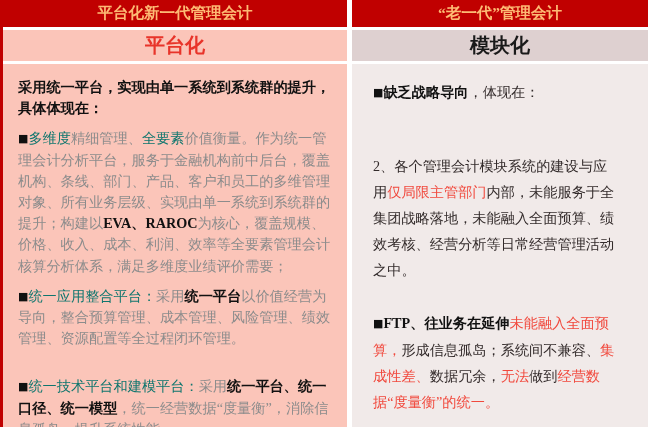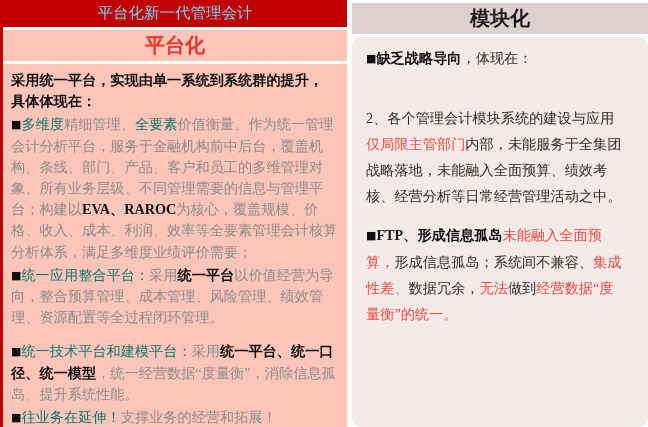--- a/index.html
+++ b/index.html
@@ -11,22 +11,22 @@
   .slide{position:relative;width:648px;height:427px;box-sizing:border-box;display:flex;}
 
   
   .col{display:flex;flex-direction:column;box-sizing:border-box;}
   .col-left{width:347px;}
   .col-gap{width:5px;background:#ffffff;}
   .col-right{width:296px;}
 
   
   .band-title{
-    background:#c00000;color:#7dd3fc;
-    font-weight:normal;font-size:15.5px;
+    background:#c00000;color:#fdba74;
+    font-weight:bold;font-size:15.5px;
     text-align:center;line-height:26px;height:27px;
     box-sizing:border-box;
     font-family:"Liberation Serif","DejaVu Serif",serif;
   }
   .col-left .band-title{border-left:3px solid #c00000;}
   .band-sub{
     height:31px;box-sizing:border-box;
     text-align:center;font-size:20px;font-weight:bold;
     line-height:31px;
   }
@@ -46,25 +46,24 @@
   }
   .body-left{
     background:#fbc5b9;color:#8c8c8c;
     border-left:3px solid #c00000;
     padding-top:4px;
   }
   .body-right{
     background:#f1eae9;color:#3a3030;
     padding:6px 22px 4px 12px;
     line-height:26px;
-    border-radius:9px;
   }
 
   p{margin:0;}
-  .blk{margin:2px;}
+  .blk{margin:9px;}
   .spacer{height:20px;}
   .spacer-sm{height:9px;}
 
   
   .k{color:#111111;font-weight:bold;}        
   .r{color:#0f766e;font-weight:normal;}        
   .rp{color:#f1483c;font-weight:normal;}     
   .g{color:#8c8c8c;text-align:center;}                          
   .d{color:#332b2b;}                          
   .bul{color:#111111;font-weight:bold;letter-spacing:0;}
@@ -86,55 +85,56 @@
 
     <div class="gap-row gap-row-left"></div>
 
     <div class="body body-left">
 
       <p class="blk">
         <span class="k">采用统一平台，实现由单一系统到系统群的提升，</span><br>
         <span class="k">具体体现在：</span>
       </p>
 
-      <p class="blk"><span class="bul sq">■</span><span class="r">多维度</span><span class="g">精细管理、</span><span class="r">全要素</span><span class="g">价值衡量。作为统一管理会计分析平台，服务于金融机构前中后台，覆盖机构、条线、部门、产品、客户和员工的多维管理对象、所有业务层级、不同管理需要的信息与管理平台；构建以</span><span class="k lat">EVA、RAROC</span><span class="g">为核心，覆盖规模、价格、收入、成本、利润、效率等全要素管理会计核算分析体系，满足多维度业绩评价需要；</span></p>
+      <p class="blk"><span class="bul sq">■</span><span class="r">多维度</span><span class="g">精细管理、</span><span class="r">全要素</span><span class="g">价值衡量。作为统一管理会计分析平台，服务于金融机构前中后台，覆盖机构、条线、部门、产品、客户和员工的多维管理对象、所有业务层级、实现由单一系统到系统群的提升；构建以</span><span class="k lat">EVA、RAROC</span><span class="g">为核心，覆盖规模、价格、收入、成本、利润、效率等全要素管理会计核算分析体系，满足多维度业绩评价需要；</span></p>
 
       <p class="blk"><span class="bul sq">■</span><span class="r">统一应用整合平台：</span><span class="g">采用</span><span class="k">统一平台</span><span class="g">以价值经营为导向，整合预算管理、成本管理、风险管理、绩效管理、资源配置等全过程闭环管理。</span></p>
 
       <div class="spacer-sm"></div>
 
       <p class="blk"><span class="bul sq">■</span><span class="r">统一技术平台和建模平台：</span><span class="g">采用</span><span class="k">统一平台、统一口径、统一模型</span><span class="g">，统一经营数据“度量衡”，消除信息孤岛、提升系统性能。</span></p>
 
       <p class="blk"><span class="bul sq">■</span><span class="r">往业务在延伸！</span><span class="g">支撑业务的经营和拓展！</span></p>
 
     </div>
   </div>
 
   <div class="col-gap"></div>
 
   <div class="col col-right">
 
+    <div class="band-title">“老一代”管理会计</div>
 
     <div class="gap-row"></div>
 
     <div class="band-sub band-sub-right">模块化</div>
 
     <div class="gap-row"></div>
 
     <div class="body body-right">
 
       <p class="blk"><span class="bul sq">■</span><span class="k">缺乏战略导向</span><span class="d">，体现在：</span></p>
 
       <div class="spacer"></div>
 
 
       <div class="spacer-sm"></div>
 
       <p class="blk"><span class="d">2、各个管理会计模块系统的建设与应用</span><span class="rp">仅局限主管部门</span><span class="d">内部，未能服务于全集团战略落地，未能融入全面预算、绩效考核、经营分析等日常经营管理活动之中。</span></p>
 
       <div class="spacer-sm"></div>
 
-      <p class="blk"><span class="bul sq">■</span><span class="k lat">FTP、形成信息孤岛</span><span class="rp">未能融入全面预算，</span><span class="d">形成信息孤岛；系统间不兼容、</span><span class="rp">集成性差、</span><span class="d">数据冗余，</span><span class="rp">无法</span><span class="d">做到</span><span class="rp">经营数据“度量衡”的统一。</span></p>
+      <p class="blk"><span class="bul sq">■</span><span class="k lat">FTP、往业务在延伸</span><span class="rp">未能融入全面预算，</span><span class="d">形成信息孤岛；系统间不兼容、</span><span class="rp">集成性差、</span><span class="d">数据冗余，</span><span class="rp">无法</span><span class="d">做到</span><span class="rp">经营数据“度量衡”的统一。</span></p>
 
     </div>
   </div>
 
 </div>
 
 </body></html>

